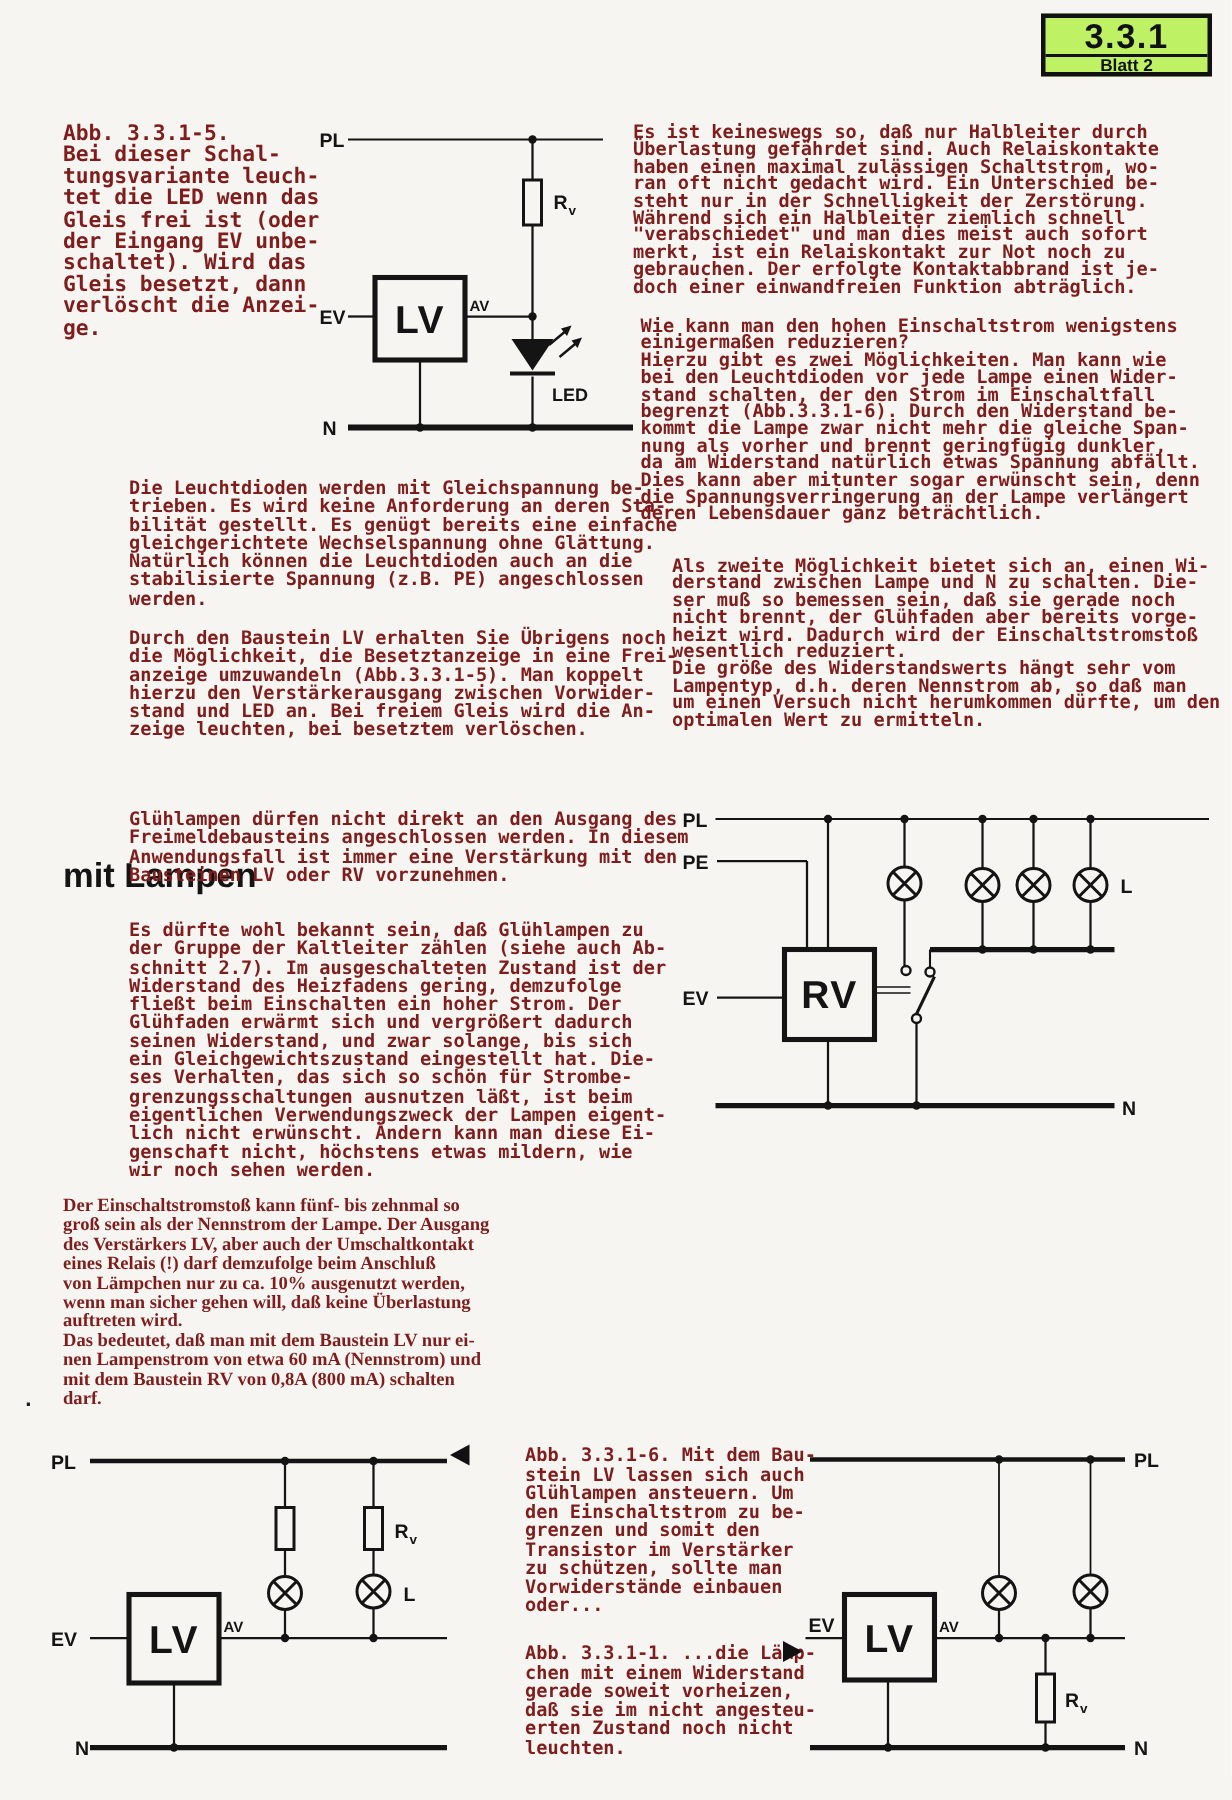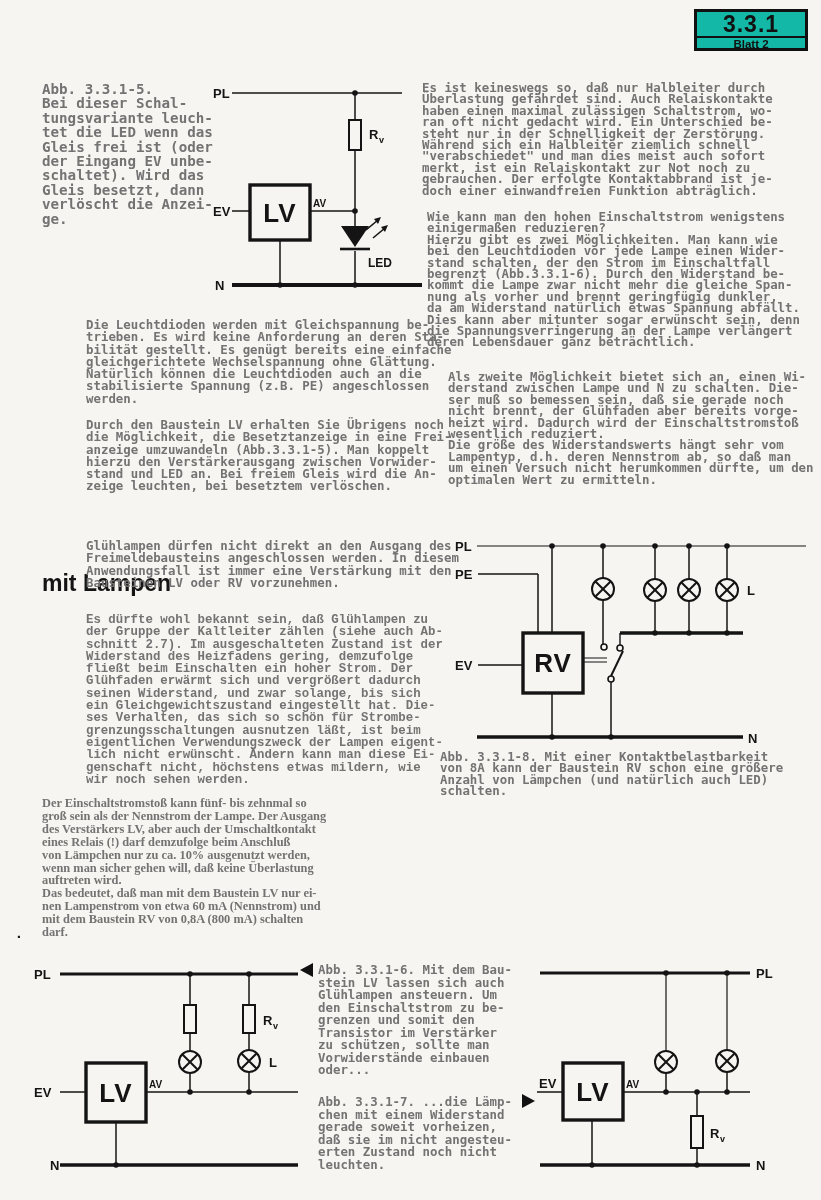--- a/index.html
+++ b/index.html
@@ -8,35 +8,35 @@
     background:#f6f5f1; overflow:hidden;
     font-family:"DejaVu Sans Mono", monospace;
     color:#1b1b1b;
   }
   .t{
     position:absolute;
     font-family:"DejaVu Sans Mono", monospace;
     font-weight:bold;
     font-size:12.4px; line-height:11.4px;
     white-space:pre-line;
-    color:#737373;
+    color:#7f1d1d;
     letter-spacing:0;
   }
   .lh12{line-height:12.3px;margin-left:44px;}
-  .lh125{line-height:12.5px;}
+  .lh125{line-height:12.5px;margin-left:32px;}
   .lh129{line-height:12.9px;font-family:Liberation Serif, serif;}
   .cap5{font-size:14.2px; line-height:14.4px;}
   .heading{
     position:absolute; left:42px; top:522px;
     font-family:"Liberation Sans", sans-serif;
     font-weight:bold; font-size:23px; color:#141414;margin-top:48px;
   }
   .headerbox{
     position:absolute; left:694px; top:9px; width:114px; height:42px;
-    border:3px solid #111; background:#14b8a6; box-sizing:border-box;
+    border:3px solid #111; background:#bef264; box-sizing:border-box;
     text-align:center; font-family:"Liberation Sans", sans-serif; color:#111;
   }
   .headerbox .sec{font-size:23px; font-weight:bold; line-height:24px; letter-spacing:1px;}
   .headerbox .sheet{font-size:11.5px; font-weight:bold; line-height:12px; border-top:2px solid #111;text-decoration:underline;}
   svg{position:absolute; overflow:visible;}
   svg text{font-family:"Liberation Sans", sans-serif; font-weight:bold; fill:#141414;}
   .lbl13{font-size:13px;} .lbl12{font-size:12px;} .lbl10{font-size:10px;} .lbl9{font-size:9px;}
   .blk{font-size:26px; letter-spacing:1px; text-anchor:middle;}
   .wire{stroke:#141414; fill:none;}
   .dot{fill:#141414; stroke:none;}
@@ -121,21 +121,21 @@
 hierzu den Verstärkerausgang zwischen Vorwider-
 stand und LED an. Bei freiem Gleis wird die An-
 zeige leuchten, bei besetztem verlöschen.</div>
 
   <div class="heading">mit Lampen</div>
 
   <div class="t lh12" style="left:42px; top:540px; width:385px;">Glühlampen dürfen nicht direkt an den Ausgang des
 Freimeldebausteins angeschlossen werden. In diesem
 Anwendungsfall ist immer eine Verstärkung mit den
 Bausteinen LV oder RV vorzunehmen.</div>
-  <div class="t lh12" style="left:42px; top:614px; width:385px;font-family:Liberation Mono, monospace;">Es dürfte wohl bekannt sein, daß Glühlampen zu
+  <div class="t lh12" style="left:42px; top:614px; width:385px;">Es dürfte wohl bekannt sein, daß Glühlampen zu
 der Gruppe der Kaltleiter zählen (siehe auch Ab-
 schnitt 2.7). Im ausgeschalteten Zustand ist der
 Widerstand des Heizfadens gering, demzufolge
 fließt beim Einschalten ein hoher Strom. Der
 Glühfaden erwärmt sich und vergrößert dadurch
 seinen Widerstand, und zwar solange, bis sich
 ein Gleichgewichtszustand eingestellt hat. Die-
 ses Verhalten, das sich so schön für Strombe-
 grenzungsschaltungen ausnutzen läßt, ist beim
 eigentlichen Verwendungszweck der Lampen eigent-
@@ -236,24 +236,20 @@
     <path class="wire" stroke-width="3.5" d="M27 202 H293"></path>
     <circle class="dot" cx="102" cy="202" r="2.8"></circle>
     <circle class="dot" cx="161" cy="202" r="2.8"></circle>
     <text class="lbl13" x="5" y="16">PL</text>
     <text class="lbl13" x="5" y="44">PE</text>
     <text class="lbl13" x="5" y="135">EV</text>
     <text class="lbl13" x="297" y="60">L</text>
     <text class="lbl13" x="298" y="208">N</text>
   </svg>
 
-  <div class="t" style="left:440px; top:751px; width:370px;">Abb. 3.3.1-8. Mit einer Kontaktbelastbarkeit
-von 8A kann der Baustein RV schon eine größere
-Anzahl von Lämpchen (und natürlich auch LED)
-schalten.</div>
 
   <svg style="left:30px; top:958px;" width="286" height="236" viewBox="0 0 286 236">
     <path class="wire" stroke-width="3" d="M30 16 H268"></path>
     <circle class="dot" cx="160" cy="16" r="2.8"></circle>
     <circle class="dot" cx="219" cy="16" r="2.8"></circle>
     <path class="wire" stroke-width="1.5" d="M160 16 V47 M219 16 V47"></path>
     <rect class="res" x="154" y="47" width="12" height="28"></rect>
     <rect class="res" x="213" y="47" width="12" height="28"></rect>
     <path class="wire" stroke-width="1.5" d="M160 75 V93 M219 75 V92"></path>
     <g>
@@ -286,21 +282,21 @@
   <div class="arrow-left"></div>
   <div class="t lh125" style="left:318px; top:964px; width:205px;">Abb. 3.3.1-6. Mit dem Bau-
 stein LV lassen sich auch
 Glühlampen ansteuern. Um
 den Einschaltstrom zu be-
 grenzen und somit den
 Transistor im Verstärker
 zu schützen, sollte man
 Vorwiderstände einbauen
 oder...</div>
-  <div class="t lh125" style="left:318px; top:1096px; width:205px;">Abb. 3.3.1-7. ...die Lämp-
+  <div class="t lh125" style="left:318px; top:1096px; width:205px;">Abb. 3.3.1-1. ...die Lämp-
 chen mit einem Widerstand
 gerade soweit vorheizen,
 daß sie im nicht angesteu-
 erten Zustand noch nicht
 leuchten.</div>
   <div class="arrow-right"></div>
 
   <svg style="left:535px; top:958px;" width="286" height="242" viewBox="0 0 286 242">
     <path class="wire" stroke-width="3" d="M5 15 H215"></path>
     <circle class="dot" cx="131" cy="15" r="2.8"></circle>

